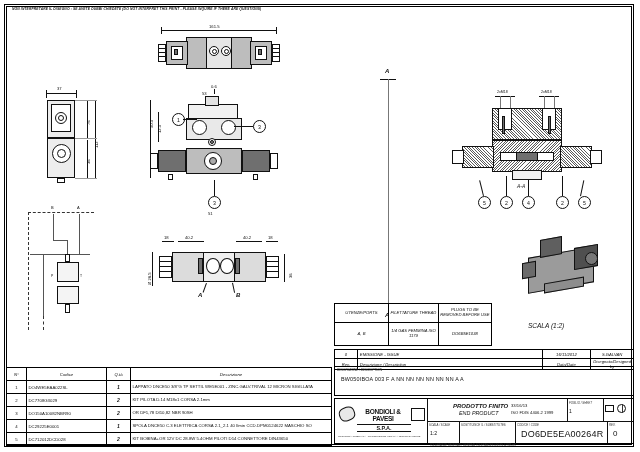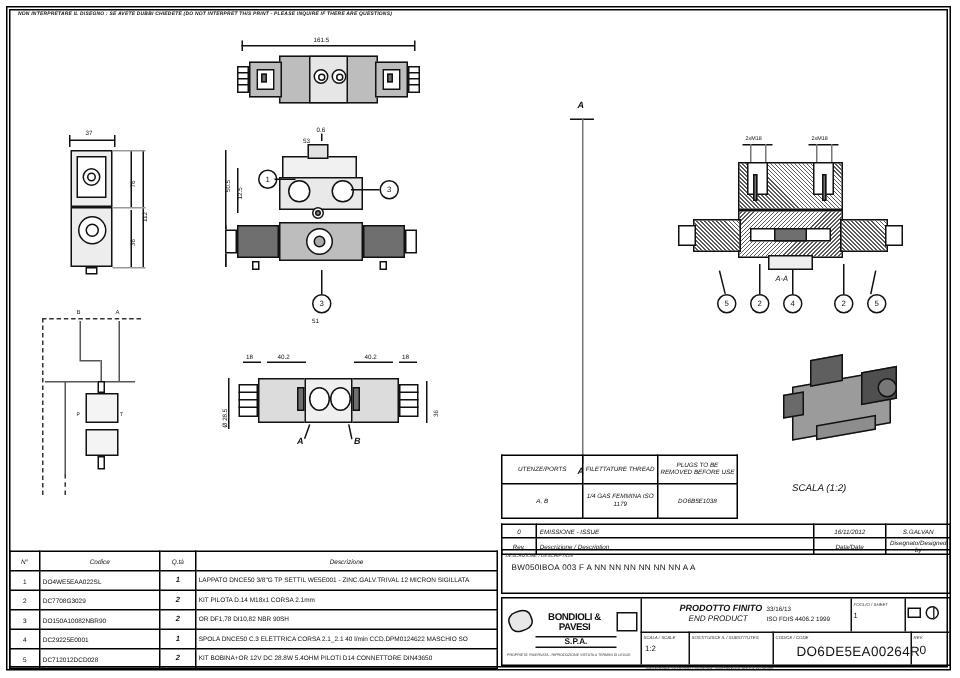--- a/index.html
+++ b/index.html
@@ -387,19 +387,19 @@
     <div class="ln vl" style="left:286.5px;top:5px;height:9px;background:#333;"></div>
 
     <div class="ln vl" style="left:124px;top:22px;height:22px;"></div>
     <div class="ln vl" style="left:180px;top:22px;height:22px;"></div>
     <div class="ln vl" style="left:272px;top:22px;height:22px;"></div>
     <div class="tb-cap" style="left:94px;top:24px;">SCALA / SCALE</div>
     <div class="tb-val" style="left:95px;top:31px;font-size:5.2px;">1:2</div>
     <div class="tb-cap" style="left:126px;top:24px;">SOSTITUISCE IL / SUBSTITUTES</div>
     <div class="tb-val" style="left:127px;top:31px;font-size:4.4px;"></div>
     <div class="tb-cap" style="left:182px;top:24px;">CODICE / CODE</div>
-    <div class="tb-val" style="left:196px;top:30px;font-size:9px;letter-spacing:.2px;">DO6DE5EA00264R</div>
+    <div class="tb-val" style="left:186px;top:30px;font-size:9px;letter-spacing:.2px;">DO6DE5EA00264R</div>
     <div class="tb-cap" style="left:274px;top:24px;">REV.</div>
     <div class="tb-val" style="left:278px;top:30px;font-size:8px;">0</div>
   </div>
 
   <div class="tb-cap" style="left:430px;top:444px;font-size:2.6px;">TOLLERANZE GENERALI / GENERAL TOLERANCES  UNI EN 22768-mK</div>
 </div>
 
 </body></html>

